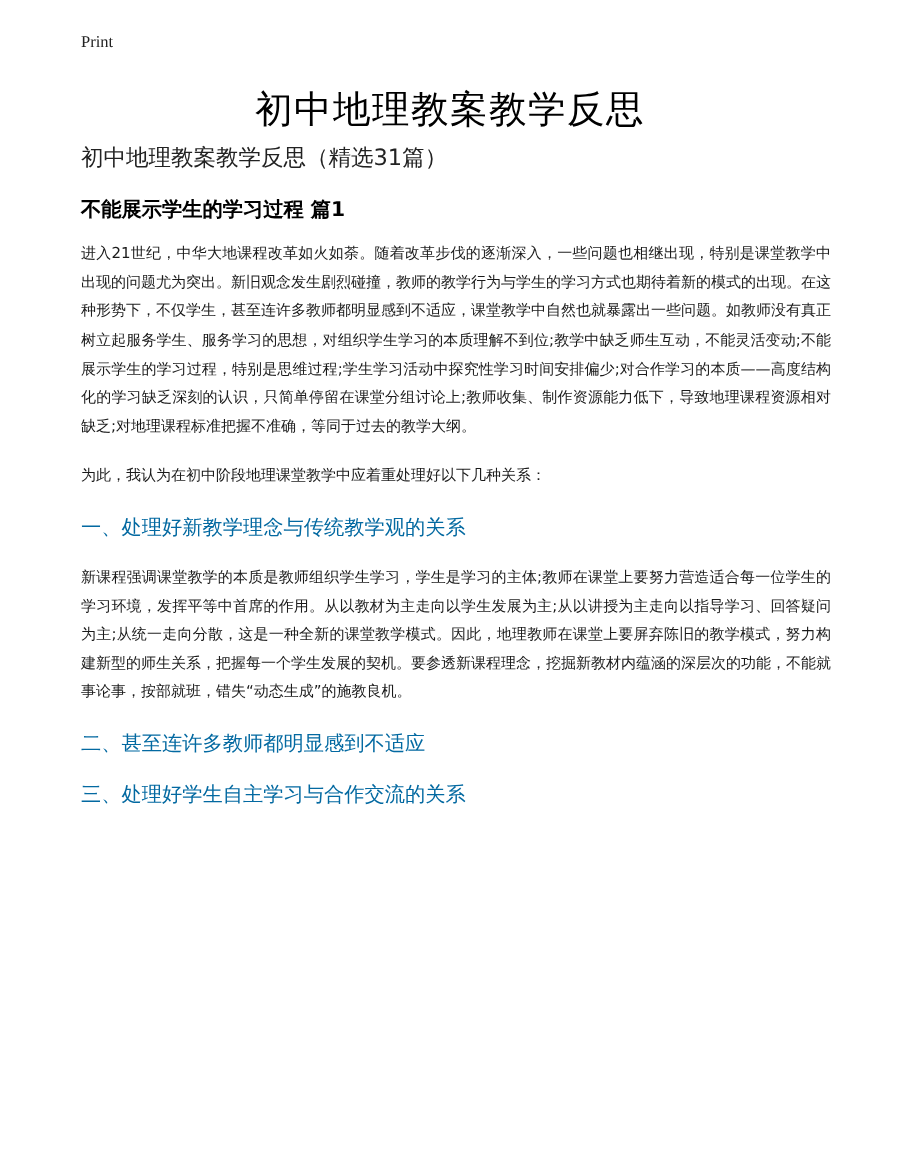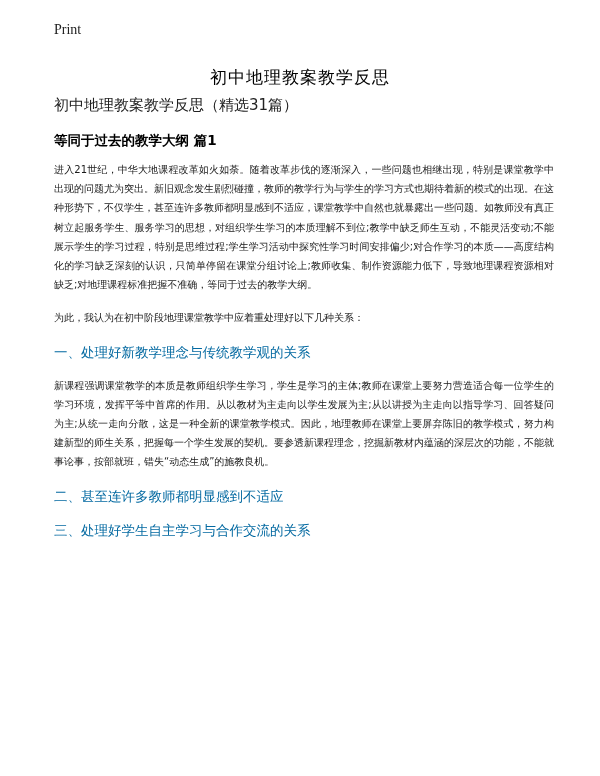--- a/index.html
+++ b/index.html
@@ -21,30 +21,30 @@
       top: 0;
       width: 600px;
       height: 776px;
       background: #ffffff;
     }
     .print-label {
       position: absolute;
       left: 54px;
       top: 22px;
       font-family: "Liberation Serif", "DejaVu Serif", serif;
-      font-size: 14px;
+      font-size: 11px;
       color: #222222;
     }
     .doc-title {
       position: absolute;
       left: 0;
-      top: 66px;
+      top: 56px;
       width: 600px;
       text-align: center;
-      font-size: 17px;
+      font-size: 25px;
       font-weight: normal;
       letter-spacing: 1px;
       color: #000000;
       margin: 0;
     }
     .content {
       position: absolute;
       left: 54px;
       top: 95px;
       width: 500px;
@@ -81,21 +81,21 @@
 <body>
 
 <div class="page">
   <div class="print-label">Print</div>
 
   <h1 class="doc-title">初中地理教案教学反思</h1>
 
   <div class="content">
     <p class="subtitle">初中地理教案教学反思（精选31篇）</p>
 
-    <p class="section-heading">等同于过去的教学大纲 篇1</p>
+    <p class="section-heading">不能展示学生的学习过程 篇1</p>
 
     <p class="para">进入21世纪，中华大地课程改革如火如荼。随着改革步伐的逐渐深入，一些问题也相继出现，特别是课堂教学中出现的问题尤为突出。新旧观念发生剧烈碰撞，教师的教学行为与学生的学习方式也期待着新的模式的出现。在这种形势下，不仅学生，甚至连许多教师都明显感到不适应，课堂教学中自然也就暴露出一些问题。如教师没有真正树立起服务学生、服务学习的思想，对组织学生学习的本质理解不到位;教学中缺乏师生互动，不能灵活变动;不能展示学生的学习过程，特别是思维过程;学生学习活动中探究性学习时间安排偏少;对合作学习的本质——高度结构化的学习缺乏深刻的认识，只简单停留在课堂分组讨论上;教师收集、制作资源能力低下，导致地理课程资源相对缺乏;对地理课程标准把握不准确，等同于过去的教学大纲。</p>
 
     <p class="para">为此，我认为在初中阶段地理课堂教学中应着重处理好以下几种关系：</p>
 
     <p class="subheading">一、处理好新教学理念与传统教学观的关系</p>
     <p class="para">新课程强调课堂教学的本质是教师组织学生学习，学生是学习的主体;教师在课堂上要努力营造适合每一位学生的学习环境，发挥平等中首席的作用。从以教材为主走向以学生发展为主;从以讲授为主走向以指导学习、回答疑问为主;从统一走向分散，这是一种全新的课堂教学模式。因此，地理教师在课堂上要屏弃陈旧的教学模式，努力构建新型的师生关系，把握每一个学生发展的契机。要参透新课程理念，挖掘新教材内蕴涵的深层次的功能，不能就事论事，按部就班，错失“动态生成”的施教良机。</p>
 
     <p class="subheading">二、甚至连许多教师都明显感到不适应</p>
 

